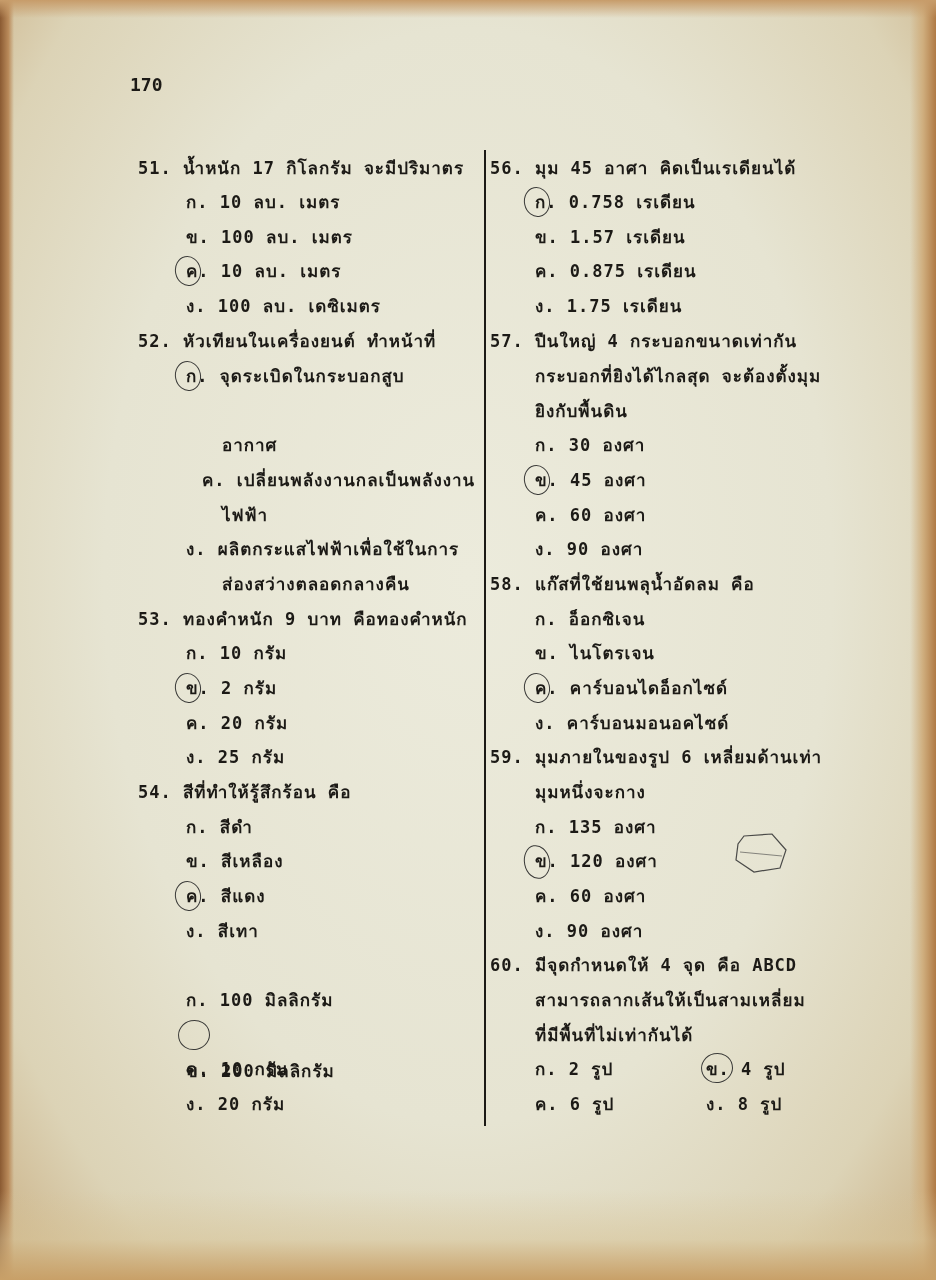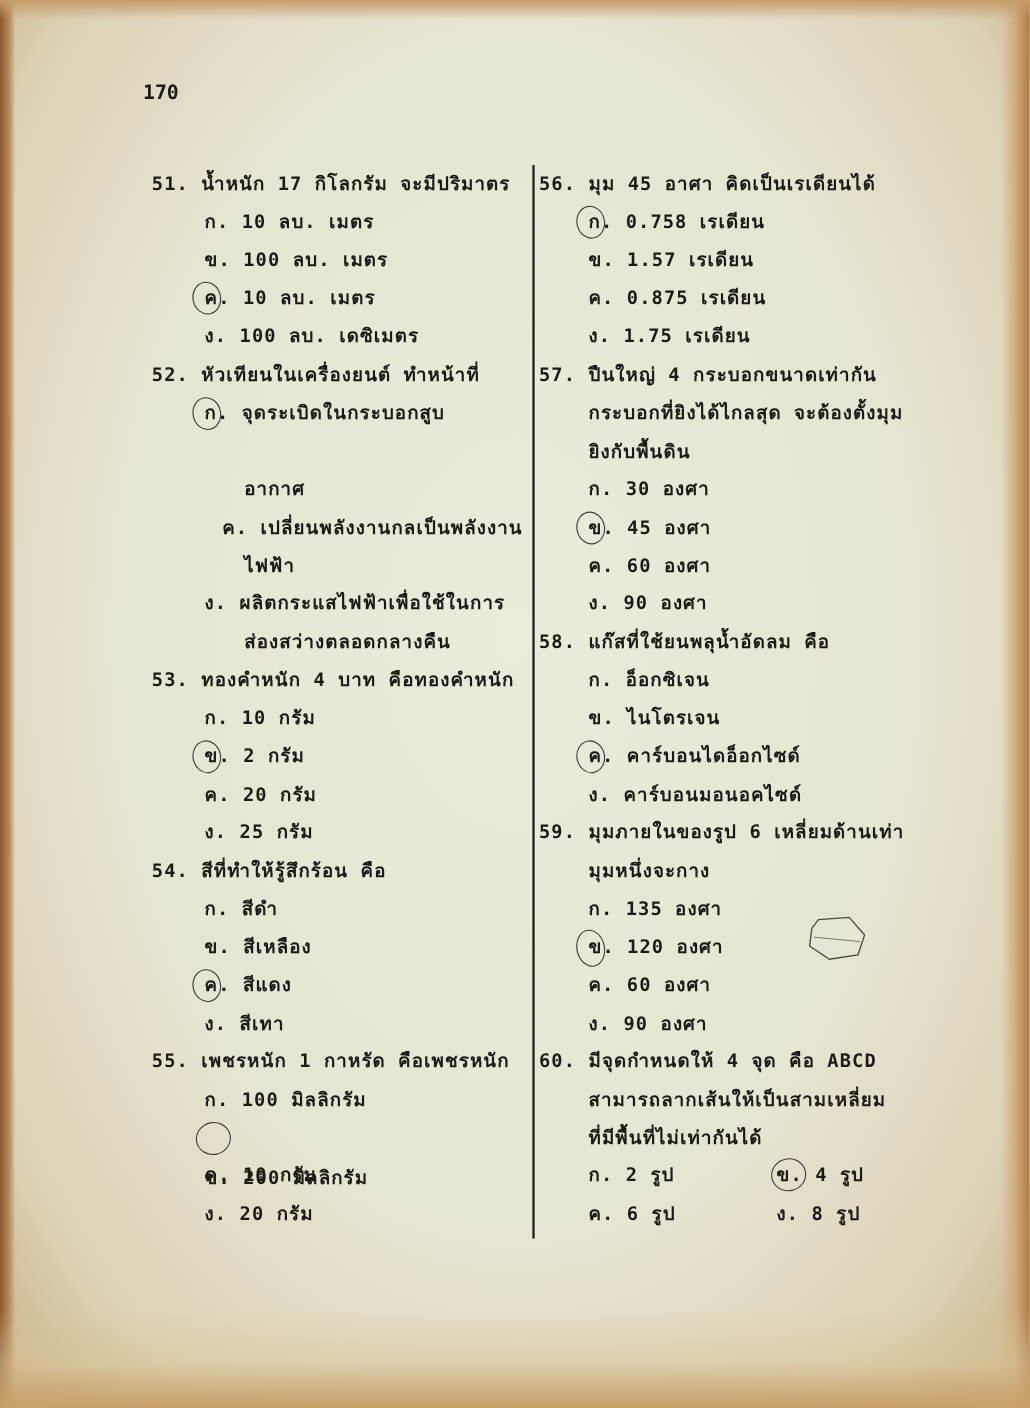--- a/index.html
+++ b/index.html
@@ -78,42 +78,38 @@
   <div class="line" style="left:186px; top:364px;"><span>ก.</span> <span>จุดระเบิดในกระบอกสูบ</span></div>
   <div class="circle-mark" style="left:175px; top:361px;"></div>
   <div class="line" style="left:222px; top:433px;">อากาศ</div>
   <div class="line" style="left:186px; top:468px;margin-left:16px;"><span>ค.</span> <span>เปลี่ยนพลังงานกลเป็นพลังงาน</span></div>
   <div class="line" style="left:222px; top:503px;">ไฟฟ้า</div>
   <div class="line" style="left:186px; top:537px;"><span>ง.</span> <span>ผลิตกระแสไฟฟ้าเพื่อใช้ในการ</span></div>
   <div class="line" style="left:222px; top:572px;">ส่องสว่างตลอดกลางคืน</div>
 
   <div class="line" style="left:138px; top:607px;">
     <span>53.</span>
-    <span>ทองคำหนัก 4 บาท คือทองคำหนัก</span>
+    <span>ทองคำหนัก 9 บาท คือทองคำหนัก</span>
   </div>
   <div class="line" style="left:186px; top:641px;"><span>ก.</span> <span>10 กรัม</span></div>
   <div class="line" style="left:186px; top:676px;"><span>ข.</span> <span>2 กรัม</span></div>
   <div class="circle-mark" style="left:175px; top:673px;"></div>
   <div class="line" style="left:186px; top:711px;"><span>ค.</span> <span>20 กรัม</span></div>
   <div class="line" style="left:186px; top:745px;"><span>ง.</span> <span>25 กรัม</span></div>
 
   <div class="line" style="left:138px; top:780px;">
     <span>54.</span>
     <span>สีที่ทำให้รู้สึกร้อน คือ</span>
   </div>
   <div class="line" style="left:186px; top:815px;"><span>ก.</span> <span>สีดำ</span></div>
   <div class="line" style="left:186px; top:849px;text-align:right;"><span>ข.</span> <span>สีเหลือง</span></div>
   <div class="line" style="left:186px; top:884px;"><span>ค.</span> <span>สีแดง</span></div>
   <div class="circle-mark" style="left:175px; top:881px;"></div>
   <div class="line" style="left:186px; top:919px;"><span>ง.</span> <span>สีเทา</span></div>
 
-  <div class="line" style="left:138px; top:953px;">
-    <span>55.</span>
-    <span>เพชรหนัก 1 กาหรัด คือเพชรหนัก</span>
-  </div>
   <div class="line" style="left:186px; top:988px;"><span>ก.</span> <span>100 มิลลิกรัม</span></div>
   <div class="line" style="left:186px; top:1059px;"><span>ข.</span> <span>200 มิลลิกรัม</span></div>
   <div class="circle-mark" style="left:178px; top:1020px; width:30px;"></div>
   <div class="line" style="left:186px; top:1057px;"><span>ค.</span> <span>10 กรัม</span></div>
   <div class="line" style="left:186px; top:1092px;"><span>ง.</span> <span>20 กรัม</span></div>
 
   <div class="line" style="left:490px; top:156px;">
     <span>56.</span>
     <span>มุม 45 อาศา คิดเป็นเรเดียนได้</span>
   </div>

